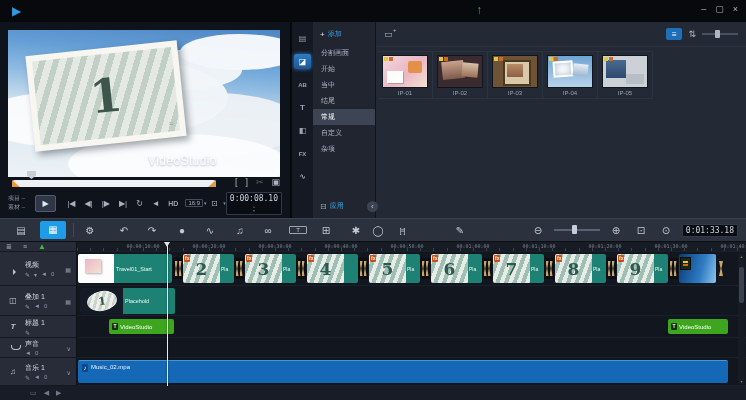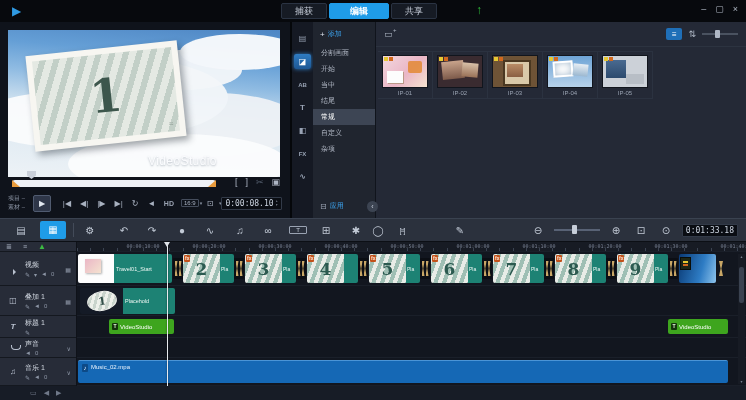--- a/index.html
+++ b/index.html
@@ -42,21 +42,21 @@
     clip-path:polygon(0 0,100% 0,100% 55%,50% 100%,0 55%); z-index:3; }
   .trimrow { position:absolute; right:10px; top:155px; display:flex; gap:8px; font-size:9px; color:#aeb6c4; align-items:center; }
   .dim { color:#566070; }
   .ctrlrow { position:absolute; left:8px; right:8px; top:170px; height:22px; display:flex; align-items:center; }
   .modes { display:flex; flex-direction:column; gap:1px; font-size:6px; color:#8b94a4; width:28px; line-height:1.2; }
   .playbtn { width:21px; height:17px; background:#2e3648; border:1px solid #505b70; border-radius:2px; display:flex; align-items:center; justify-content:center; color:#e2e8f0; font-size:8px; margin-right:7px; }
   .pc { font-size:8px; color:#a8b1c0; margin:0 4.5px; white-space:nowrap; }
   .hd { font-size:7px; font-weight:bold; color:#9aa3b2; margin:0 4px; }
   .aspect { border:1px solid #454d5c; font-size:6px; color:#a8b1c0; padding:0 2px; border-radius:1px; margin-left:3px; }
   .caret { font-size:5px; color:#8a93a3; margin-left:1px; }
-  .ptc { margin-left:auto; background:#0a0d13; border:1px solid #323a48; color:#ccd4e0; font-family:"DejaVu Sans Mono",monospace; font-size:8px; padding:1px 3px; display:flex; align-items:center; gap:2px; border-radius:1px; }
+  .ptc { margin-left:auto; background:#0a0d13; border:1px solid #323a48; color:#ccd4e0; font-family:"DejaVu Sans Mono",monospace; font-size:8px; padding:1px 3px; display:flex; align-items:center; gap:2px; border-radius:1px;flex-direction:column; }
   .spins { display:flex; flex-direction:column; font-size:4px; color:#8a93a3; line-height:1; }
 
   
   .lib { flex:1; position:relative; background:#242936; }
   .navstrip { position:absolute; left:0; top:0; bottom:0; width:21px; background:#151923; display:flex; flex-direction:column; align-items:center; padding-top:9px; gap:8px; }
   .nicon { width:17px; height:15px; display:flex; align-items:center; justify-content:center; font-size:8px; color:#99a3b4; font-weight:bold; }
   .nicon.active { background:linear-gradient(#2f7cc2,#1d5794); color:#fff; border-radius:2px; box-shadow:0 0 4px #2f7cc2; }
   .cats { position:absolute; left:21px; top:0; bottom:0; width:63px; background:#20252f; border-right:1px solid #10141c; padding-top:5px; }
   .addrow { display:flex; align-items:center; gap:3px; padding:2px 7px 6px; font-size:7px; color:#3ba0ea; }
   .addrow b { color:#dfe5ee; font-size:8px; font-weight:normal; }
@@ -162,25 +162,20 @@
   .vsb .th { position:absolute; top:13px; left:1px; width:5px; height:36px; background:#3a4250; border-radius:2px; }
   .bts { position:absolute; top:144px; left:0; right:0; height:14px; background:#171c26; display:flex; align-items:center; gap:7px; padding-left:30px; font-size:7px; color:#6f7888; }
 </style>
 </head>
 <body>
 
 <div id="app">
 
   <div class="mbar">
     <span class="logo">▶</span>
-    <div class="tabs">
-      <div class="tab">捕获</div>
-      <div class="tab active">编辑</div>
-      <div class="tab">共享</div>
-    </div>
     <span class="exportarrow">↑</span>
     <div class="wctrl">
       <span>–</span>
       <span>▢</span>
       <span>×</span>
     </div>
   </div>
   <span class="grip" style="left:8px; top:19px;"></span>
   <span class="grip" style="left:296px; top:19px;"></span>
 

